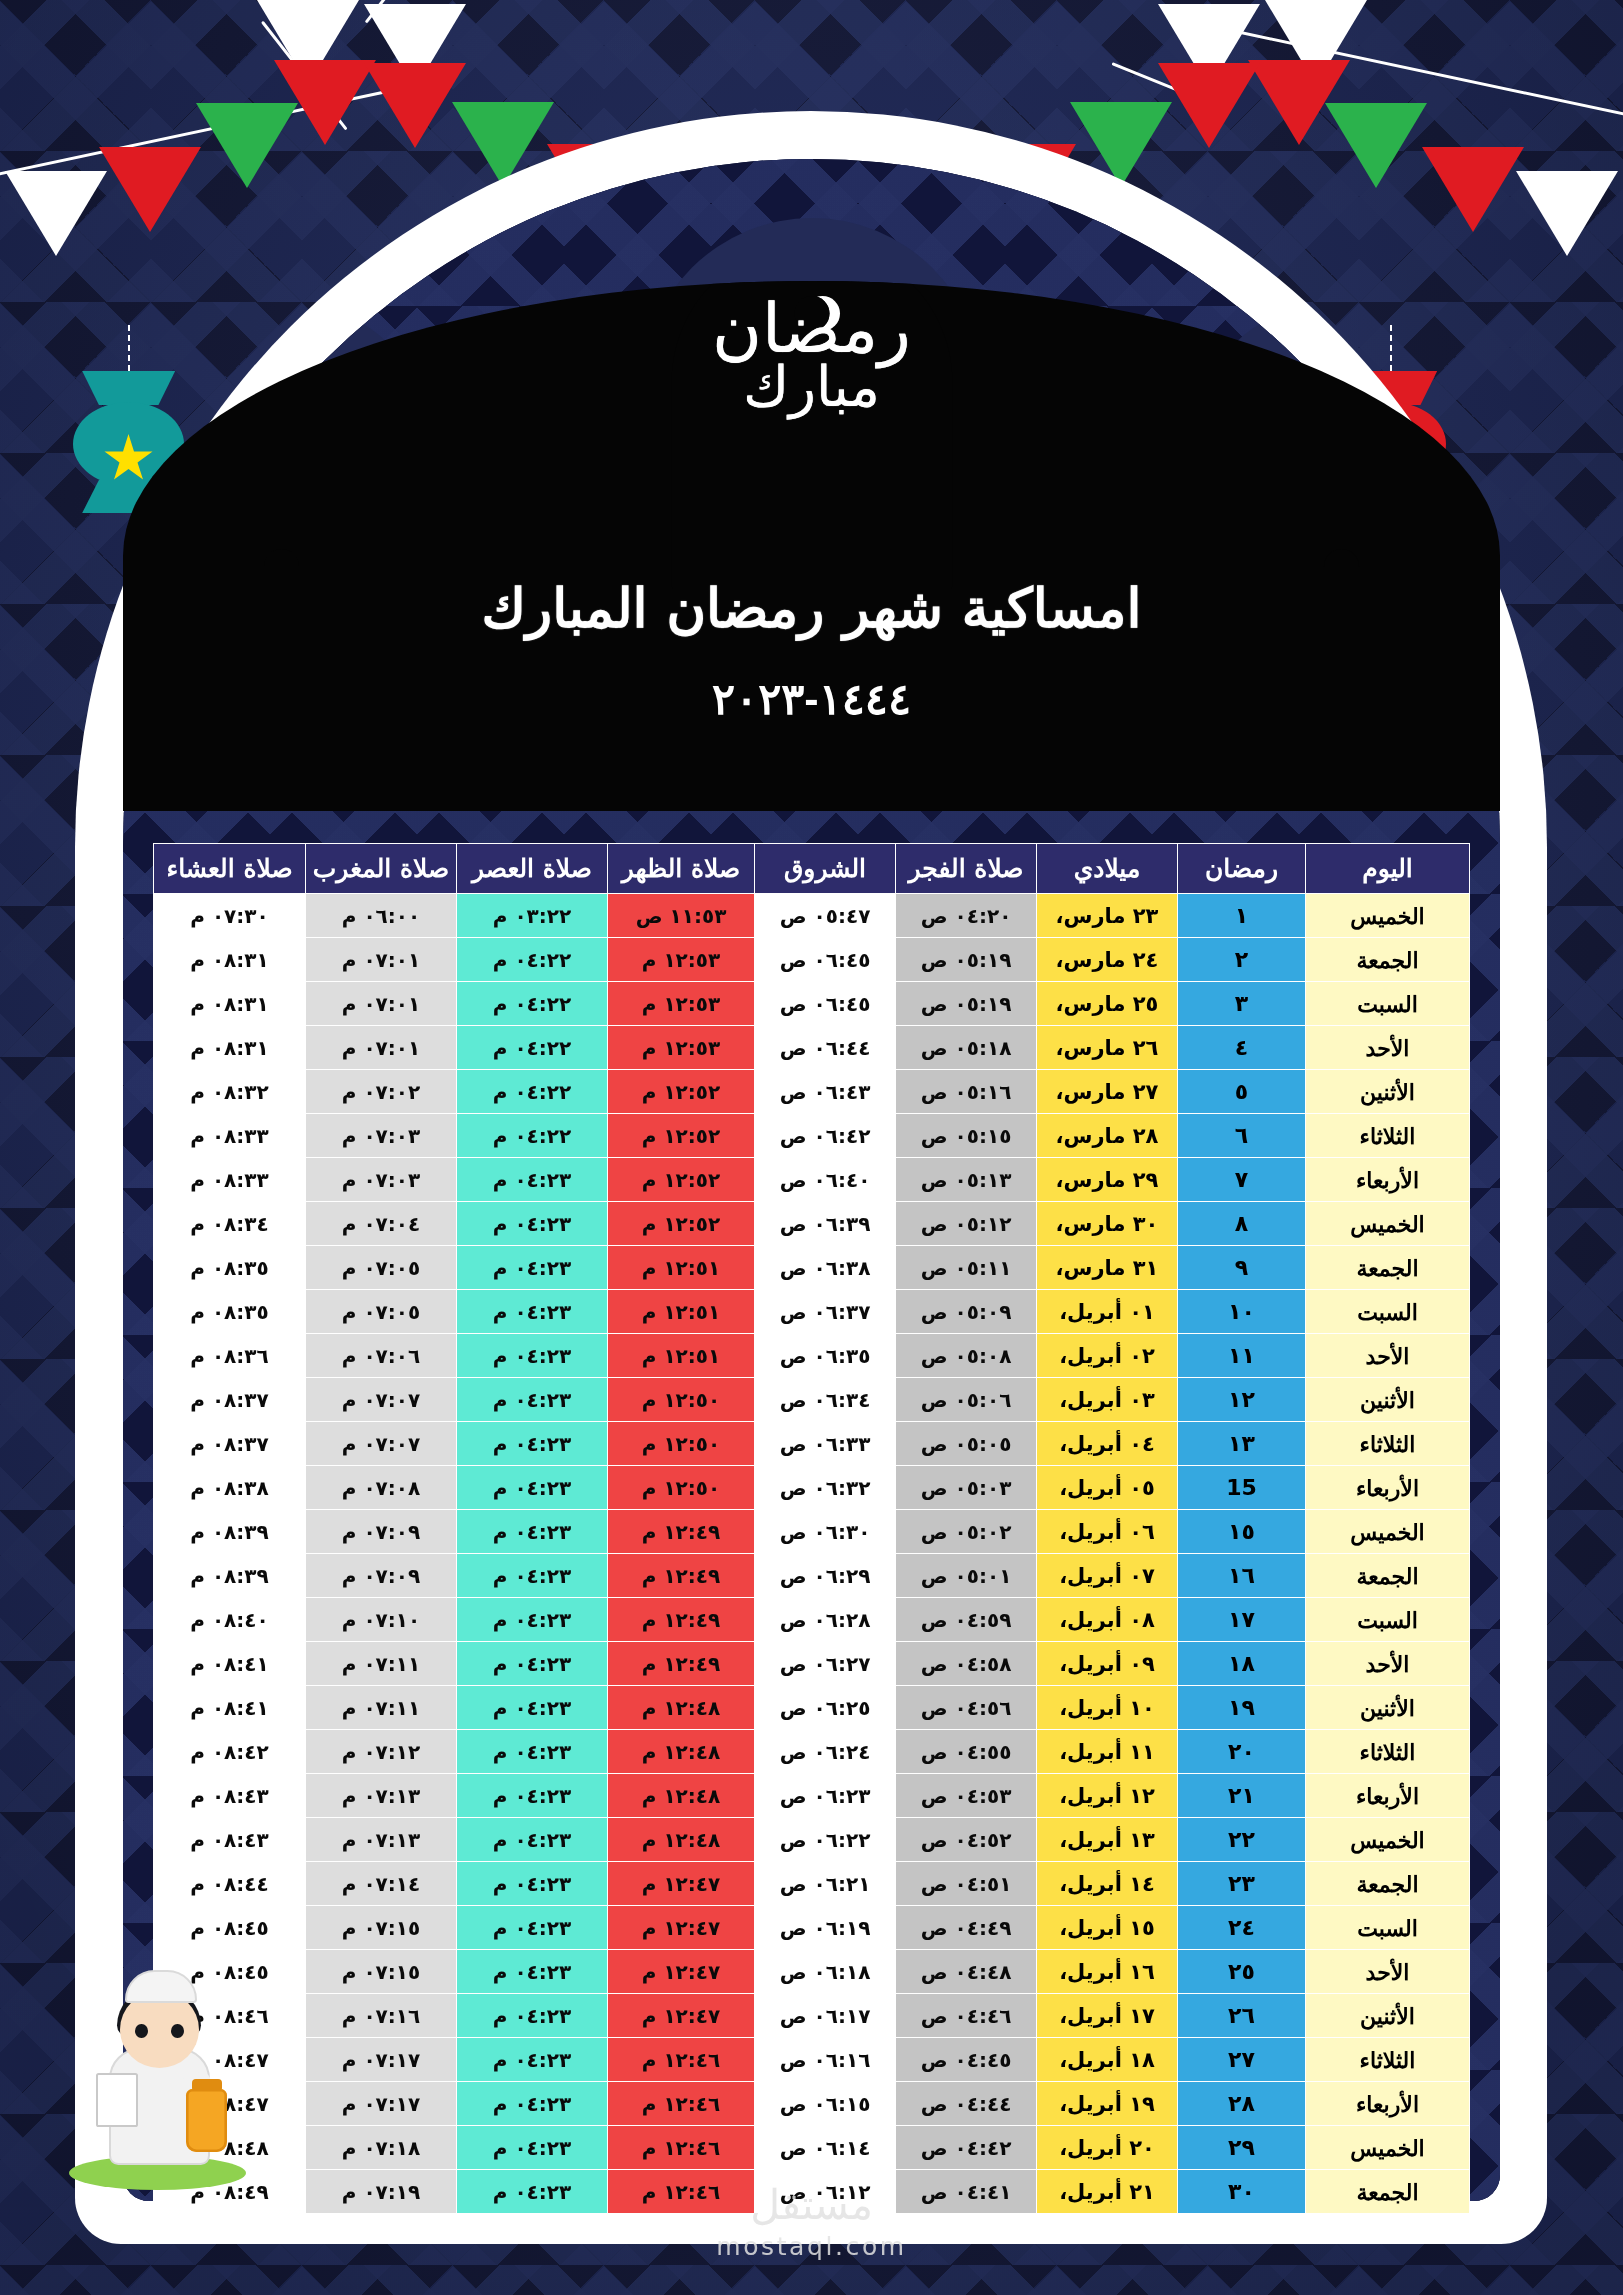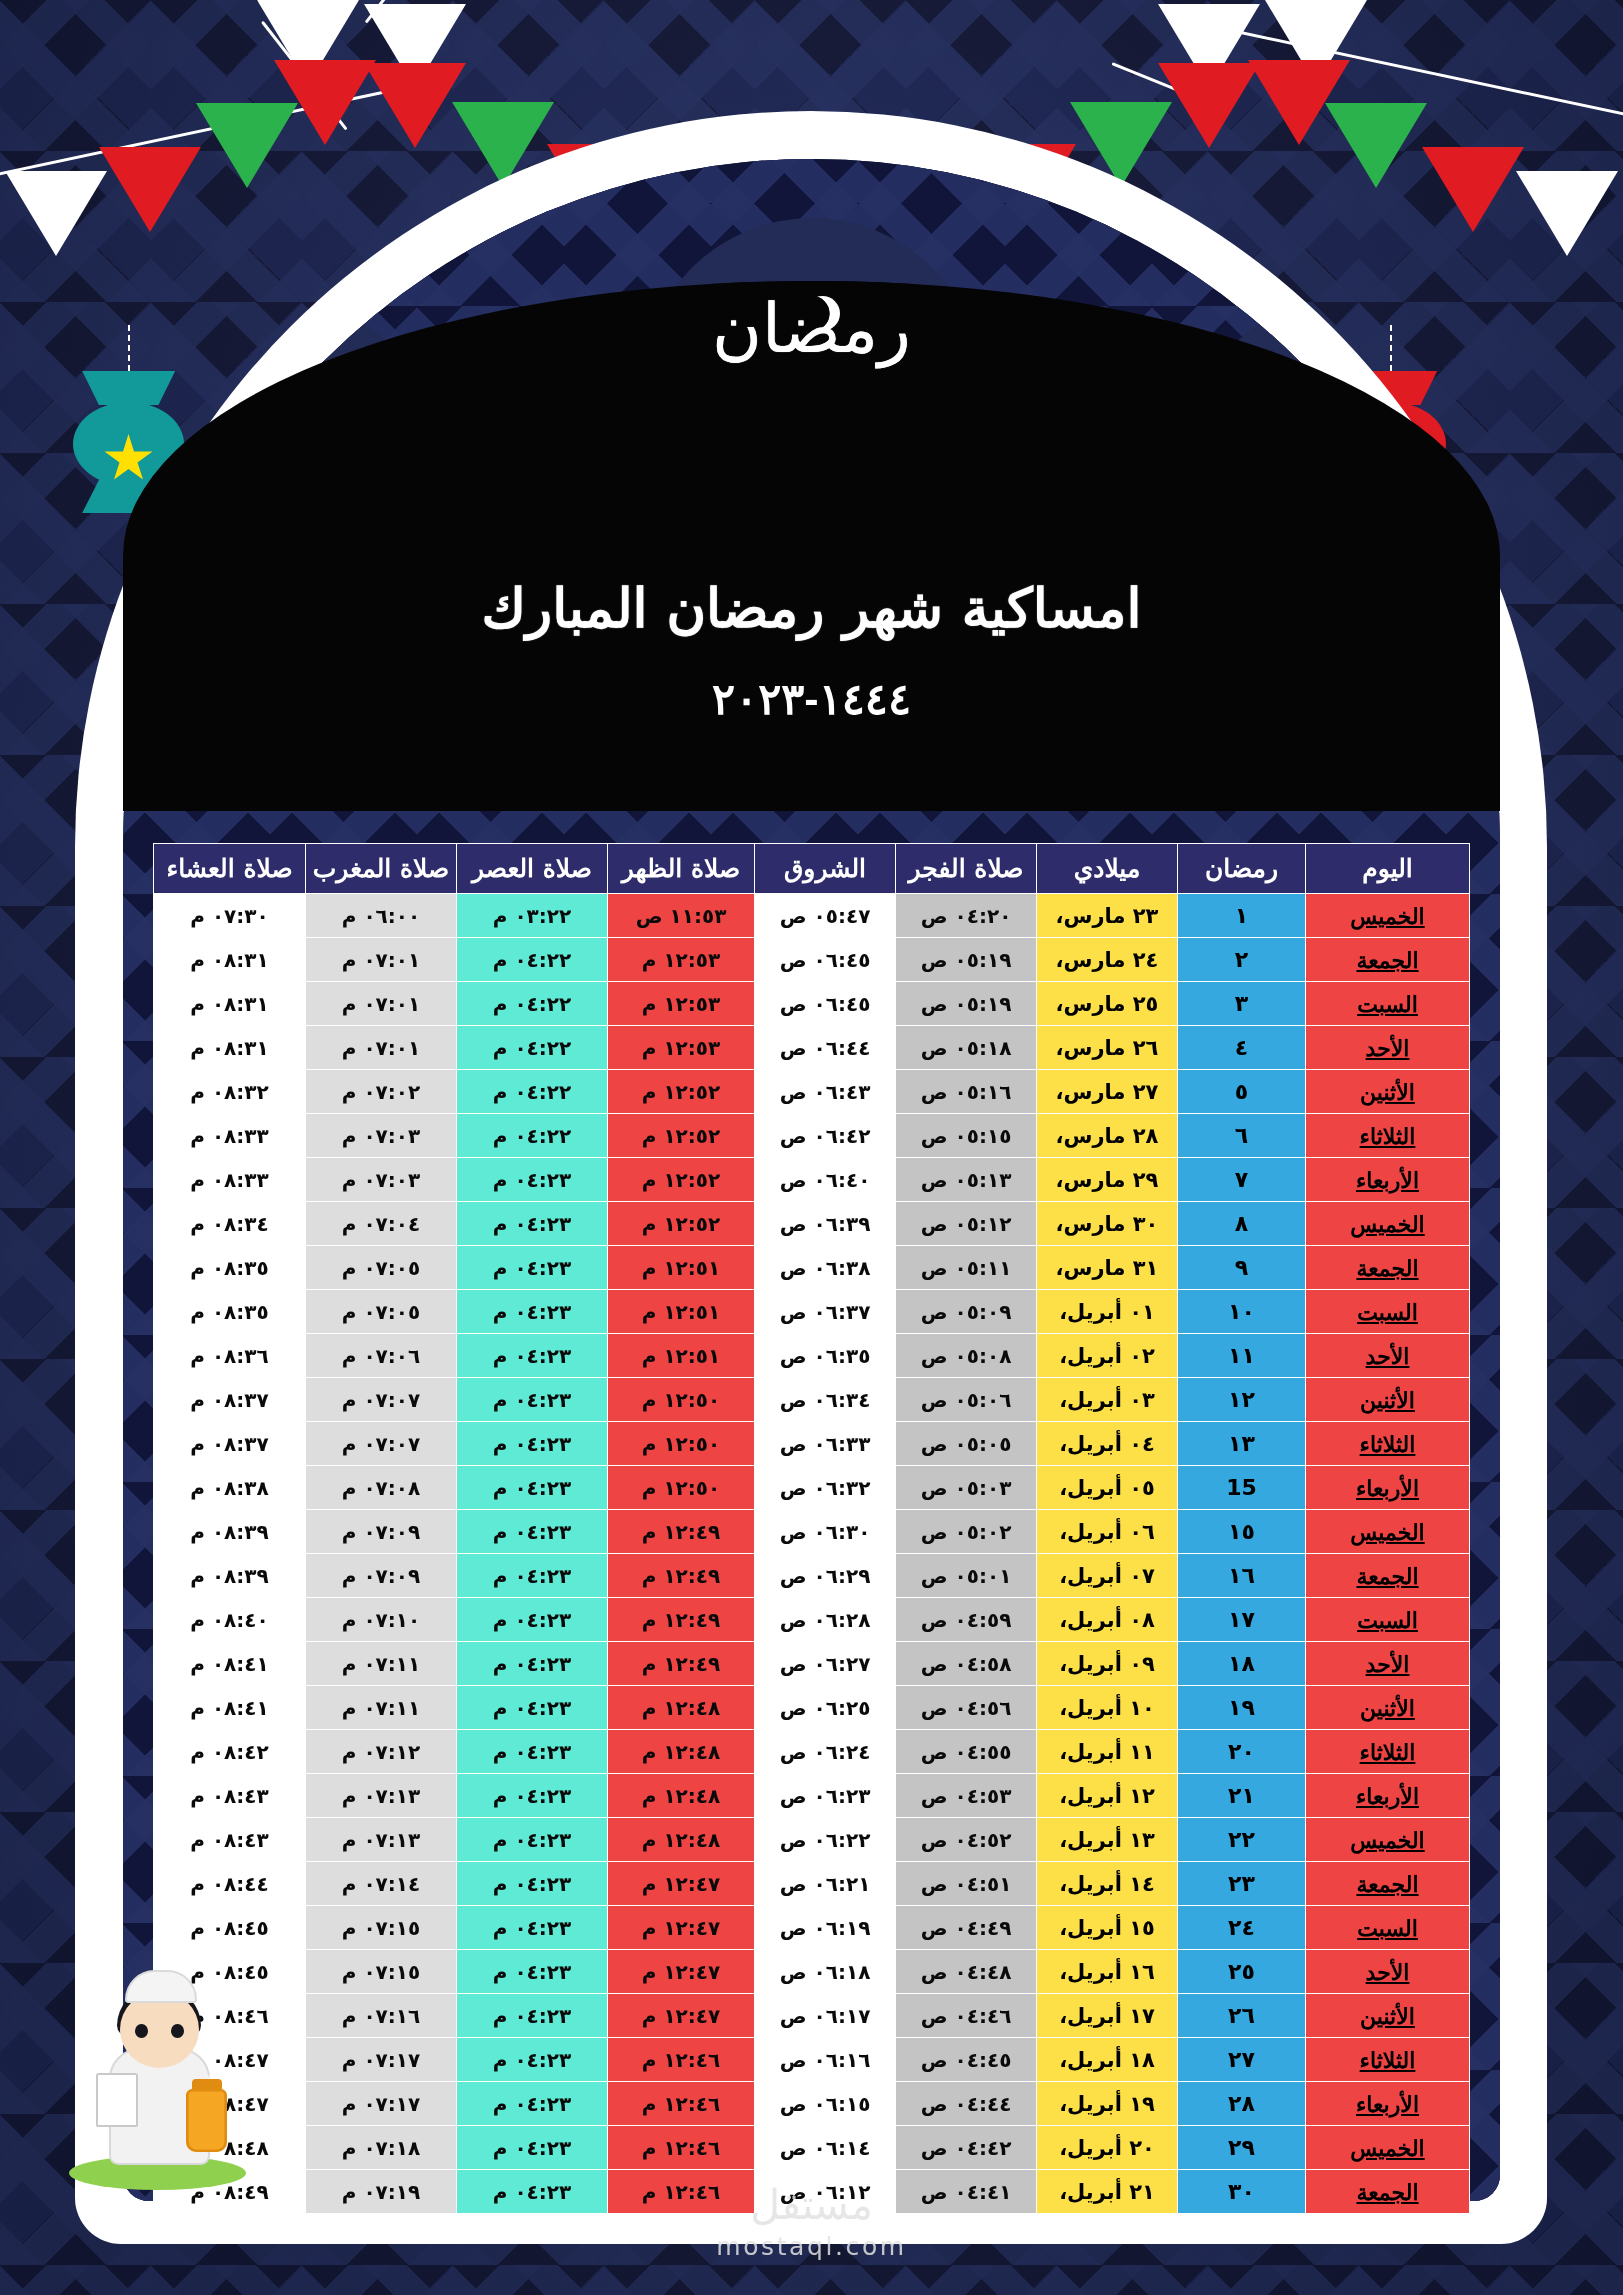--- a/index.html
+++ b/index.html
@@ -125,21 +125,21 @@
   th{
     background:#2e2c6b;color:#ffffff;
     font-family:"DejaVu Serif",serif;font-weight:700;font-size:25px;
     height:47px;border:1.3px solid #ffffff;text-align:center;white-space:nowrap;
   }
   td{
     height:41px;border:1.3px solid #ffffff;text-align:center;
     font-family:"DejaVu Sans",sans-serif;font-size:20px;color:#0a0a0a;
     white-space:nowrap;font-weight:700;
   }
-  td.day{background:#ef4444;color:#000;font-family:"DejaVu Serif",serif;font-size:22px;text-decoration:underline;}
+  td.day{background:#fef9c3;color:#000;font-family:"DejaVu Serif",serif;font-size:22px;}
   td.ramadan{background:#35a8e0;color:#000;font-size:22px;}
   td.greg{background:#fde047;color:#000;font-size:21px;margin-top:33px;}
   td.fajr{background:#c4c4c4;}
   td.shuruq{background:#ffffff;}
   td.dhuhr{background:#ef4444;}
   td.asr{background:#5eead4;}
   td.maghrib{background:#dddddd;}
   td.isha{background:#ffffff;}
 
   col.c-day{width:164px;}
@@ -251,20 +251,21 @@
   <div class="sidedome" style="left:59px;width:137px;height:164px;"></div>
   <div class="sidedome" style="right:59px;width:137px;height:164px;"></div>
   <div class="minaret" style="left:141px;height:262px;border-radius:17.7px 17.7px 0 0;"></div>
   <div class="minaret" style="right:141px;height:262px;border-radius:17.7px 17.7px 0 0;"></div>
   <div style="position:absolute;left:0;bottom:0;width:100%;height:222px;background:#050505;"></div>
 </div>
 
 <div id="crescent"></div>
 <div id="calligraphy">
   <span class="l1">رمضان</span>
+  <span class="l2">مبارك</span>
 </div>
 
 <div id="main-title">امساكية شهر رمضان المبارك</div>
 <div id="year-line">١٤٤٤-٢٠٢٣</div>
 
 <div id="table-wrap">
   <table>
     <colgroup>
       <col class="c-day">
         <col class="c-ram">

